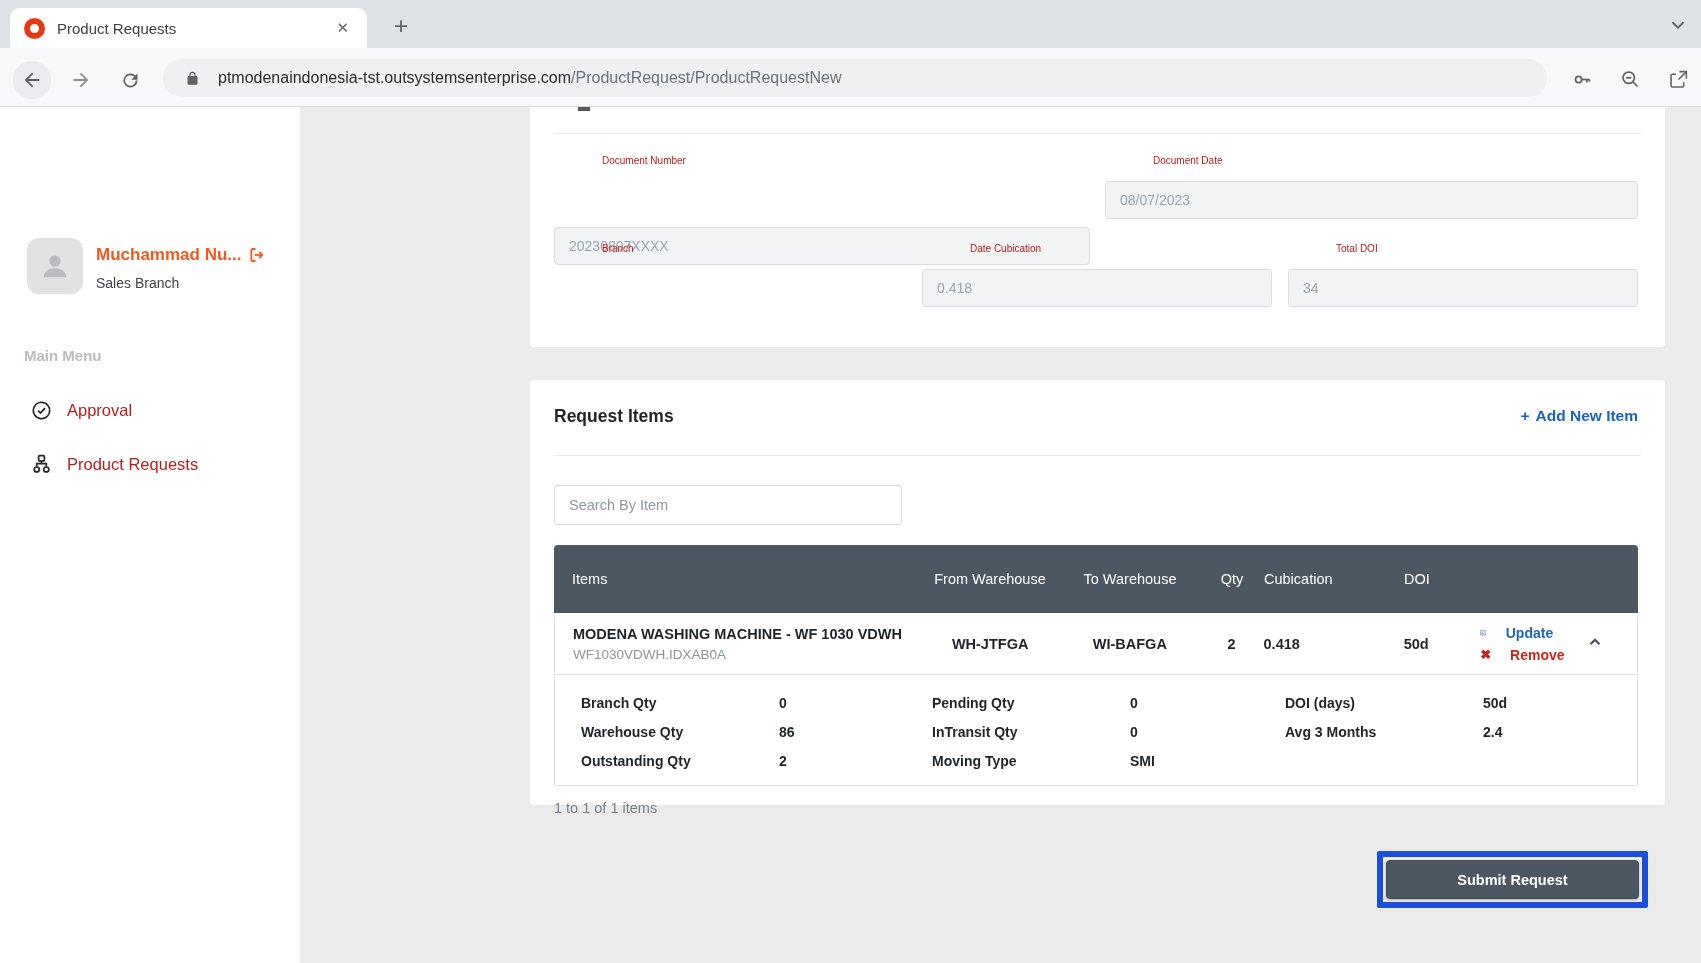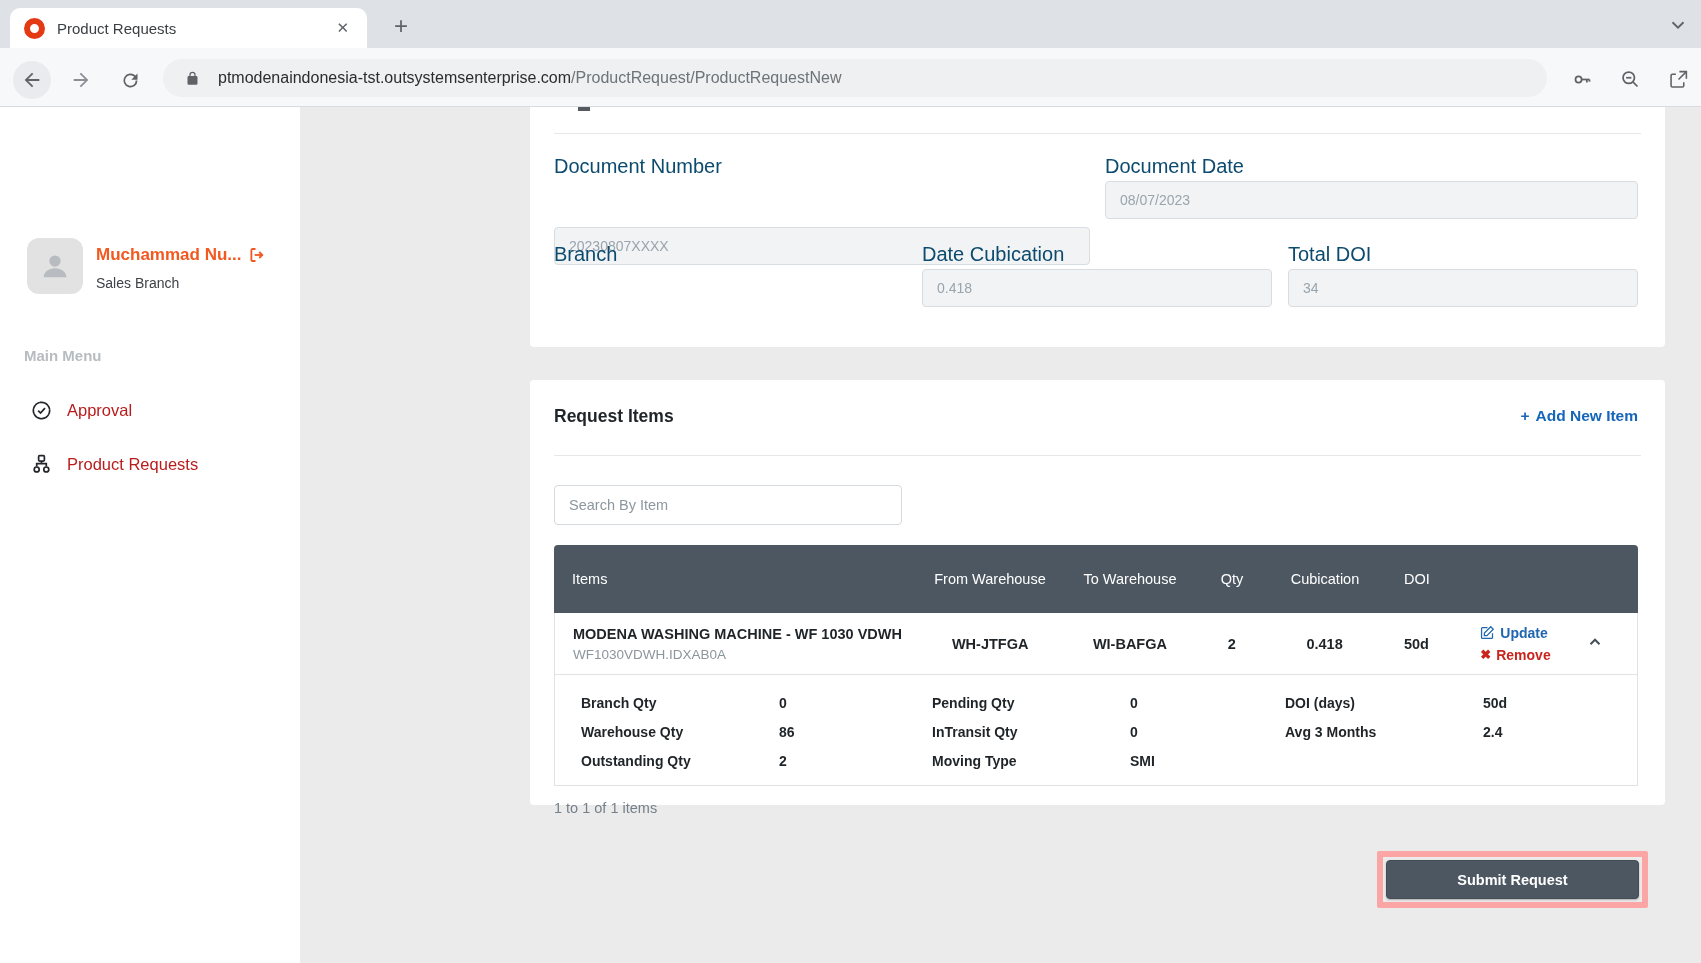--- a/index.html
+++ b/index.html
@@ -37,61 +37,61 @@
   .urole { position:absolute; left:96px; top:168px; font-size:14px; color:#3c4248; }
   .menu-header { position:absolute; left:24px; top:240px; font-size:15px; font-weight:700; color:#b7bcc1; }
   .mitem { position:absolute; left:0; width:300px; height:40px; display:flex; align-items:center; gap:14px; padding-left:30px; cursor:default; }
   .mitem.m1 { top:283px; } .mitem.m2 { top:337px; }
   .mitem span.lbl { font-size:16.5px; color:#b91c1c; }
 
   .card { position:absolute; background:#fff; border-radius:4px; }
   .card1 { left:530px; top:107px; width:1135px; height:240px; border-radius:0 0 4px 4px; }
   .clip-mark { position:absolute; left:48px; top:0; width:12px; height:4px; background:#555a60; overflow:hidden; }
   .divider { position:absolute; left:24px; right:24px; height:1px; background:#e6e7e9; }
-  .flabel { position:absolute; font-size:20px; color:#0c4a6e; }
+  .flabel { position:absolute; font-size:10px; color:#b91c1c;margin-left:48px; }
   .dis-input { position:absolute; height:38px; background:#f1f3f5; border:1px solid #d8dde2; border-radius:4px;
                color:#9aa4ac; font-size:14px; padding:0 14px; font-family:"Liberation Sans", sans-serif; }
   .dis-input:disabled { color:#9aa4ac; opacity:1; }
 
   .card2 { left:530px; top:380px; width:1135px; height:425px; }
   .ri-title { position:absolute; left:24px; top:26px; font-size:17.5px; font-weight:700; color:#1f2428; }
   .add-item { position:absolute; right:27px; top:27px; font-size:15.5px; font-weight:700; color:#1565b8; cursor:pointer; }
   .add-item .plus { margin-right:6px; font-weight:700; }
   .search-box { position:absolute; left:24px; top:105px; width:348px; height:40px; border:1px solid #d5dade; border-radius:4px;
                 font-size:14.5px; padding:0 14px; color:#3f454b; font-family:"Liberation Sans", sans-serif; background:#fff; }
   .search-box::placeholder { color:#8d979f; }
 
   .tbl { position:absolute; left:24px; top:165px; width:1084px; }
   .thead { height:68px; background:#4d5761; border-radius:4px 4px 0 0; display:flex; align-items:center; color:#fff; font-size:14.5px; }
   .tbody { border:1px solid #e2e2e2; border-top:none; background:#fff; }
   .c-items { width:366px; padding-left:18px; }
   .c-fw { width:140px; text-align:center; }
   .c-tw { width:140px; text-align:center; }
   .c-qty { width:64px; text-align:center; }
-  .c-cub { width:122px; text-align:center; }
+  .c-cub { width:122px; text-align:left; }
   .c-doi { width:62px; text-align:center; }
   .c-act { width:106px; padding-left:33px; }
   .c-chev { width:84px; text-align:center; }
   .trow { display:flex; align-items:center; height:62px; border-bottom:1px solid #e2e2e2; }
   .trow .c-fw,.trow .c-tw,.trow .c-qty,.trow .c-cub,.trow .c-doi { font-weight:700; font-size:14.5px; color:#1f2428; }
   .item-name { font-size:14.5px; font-weight:700; color:#1f2428; margin-bottom:5px; }
   .item-sku { font-size:13.5px; color:#8b959d; }
-  .act-link { display:flex; align-items:center; gap:5px; font-size:14px; font-weight:700; cursor:pointer; }
+  .act-link { display:flex; align-items:center; gap:19px; font-size:14px; font-weight:700; cursor:pointer; }
   .act-update { color:#2166b0; margin-bottom:6px; }
   .act-remove { color:#c9251d; }
   .act-remove .x { font-size:13px; font-weight:900; }
   .chev-btn { display:inline-flex; cursor:pointer; }
 
   .details { display:grid; grid-template-columns:351px 353px auto; padding:13px 0 10px 26px; }
   .dcell { height:29px; display:flex; align-items:center; }
   .dlabel { width:198px; font-size:14px; font-weight:700; color:#1f2428; }
   .dval { font-size:14px; font-weight:700; color:#1f2428; }
 
   .pagination { position:absolute; left:24px; top:420px; font-size:14.5px; color:#76808a; }
-  .red-highlight { position:absolute; right:17px; top:471px; border:6px solid #fca5a5; border-radius:2px; padding:3px; }
+  .red-highlight { position:absolute; right:17px; top:471px; border:6px solid #1d4ed8; border-radius:2px; padding:3px; }
   .submit-btn { width:253px; height:39px; background:#4d5761; color:#fff; font-size:14.5px; font-weight:700;
                 border:1px solid #434c55; border-radius:4px; font-family:"Liberation Sans", sans-serif;
                 box-shadow:0 1px 2px rgba(0,0,0,.25); cursor:pointer; }
 
   svg { display:block; }
 </style>
 </head>
 <body>
 
 <div class="tabstrip">

